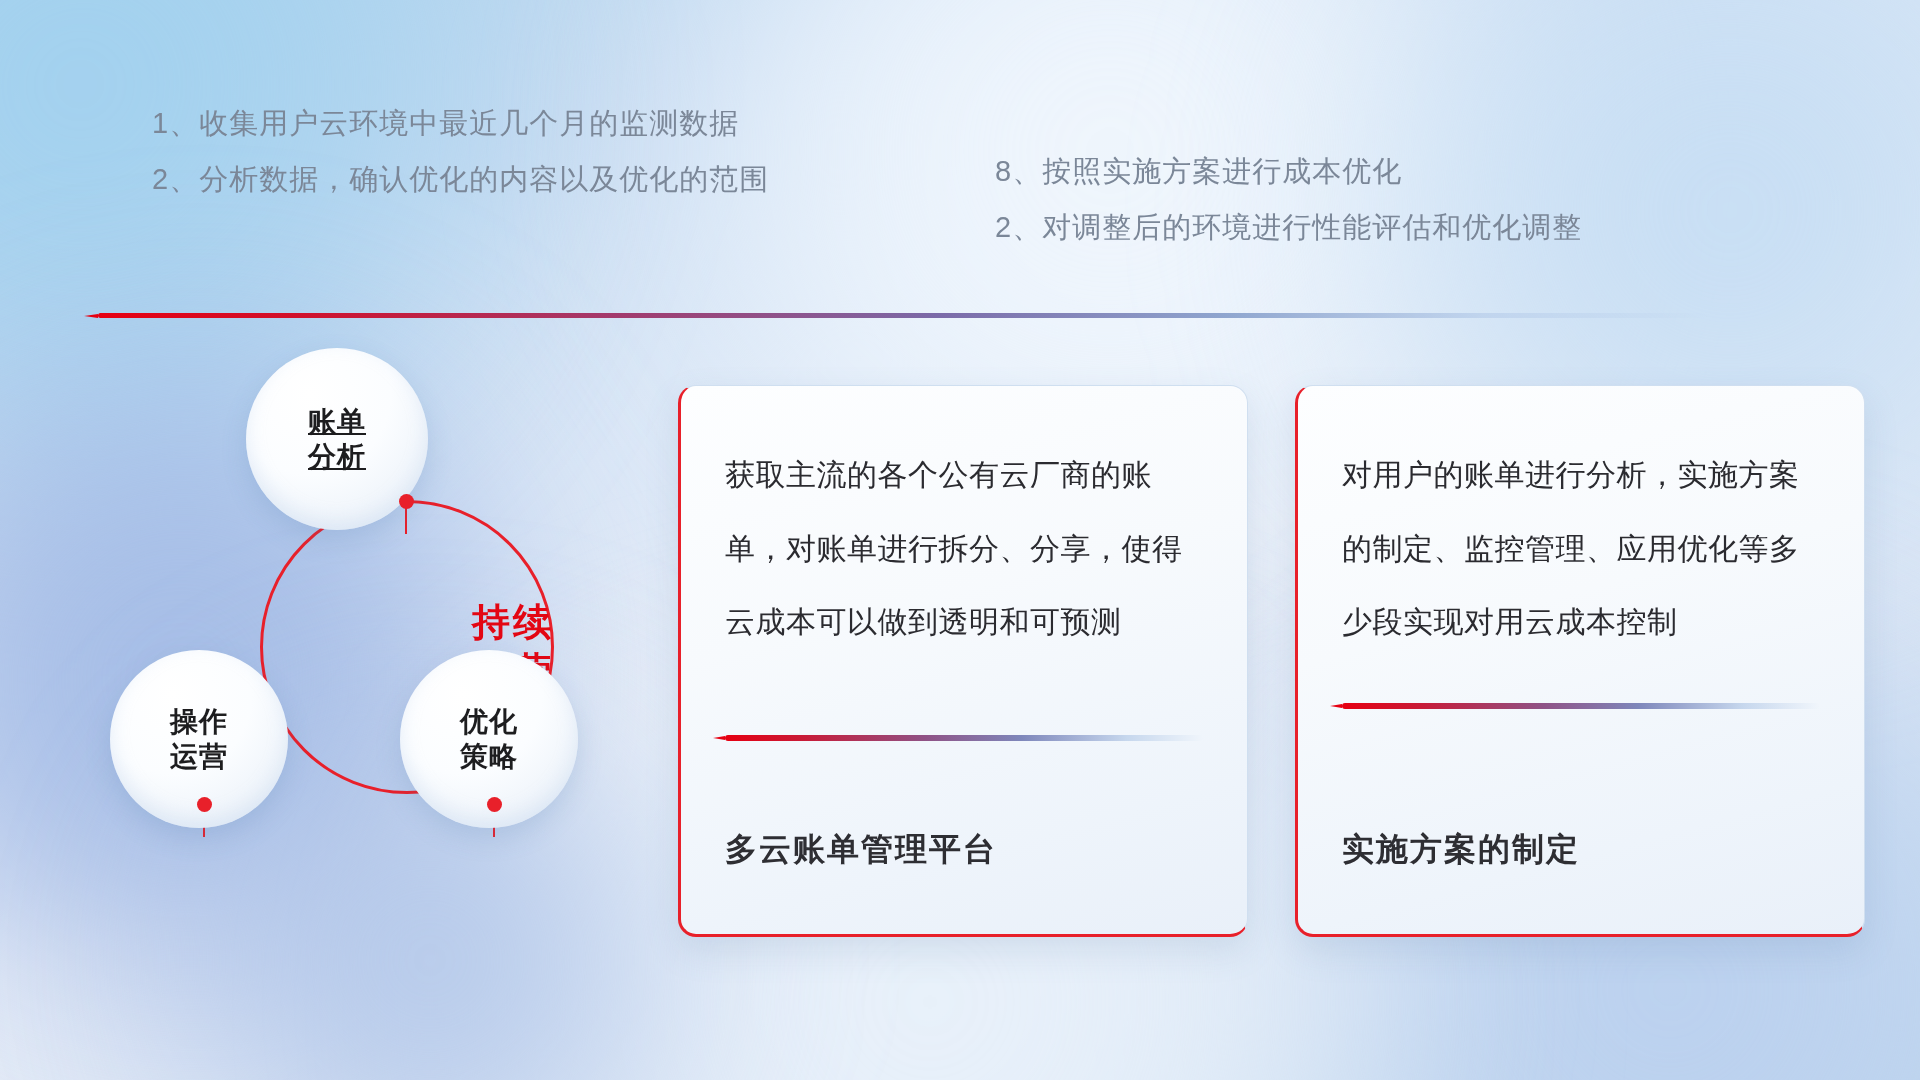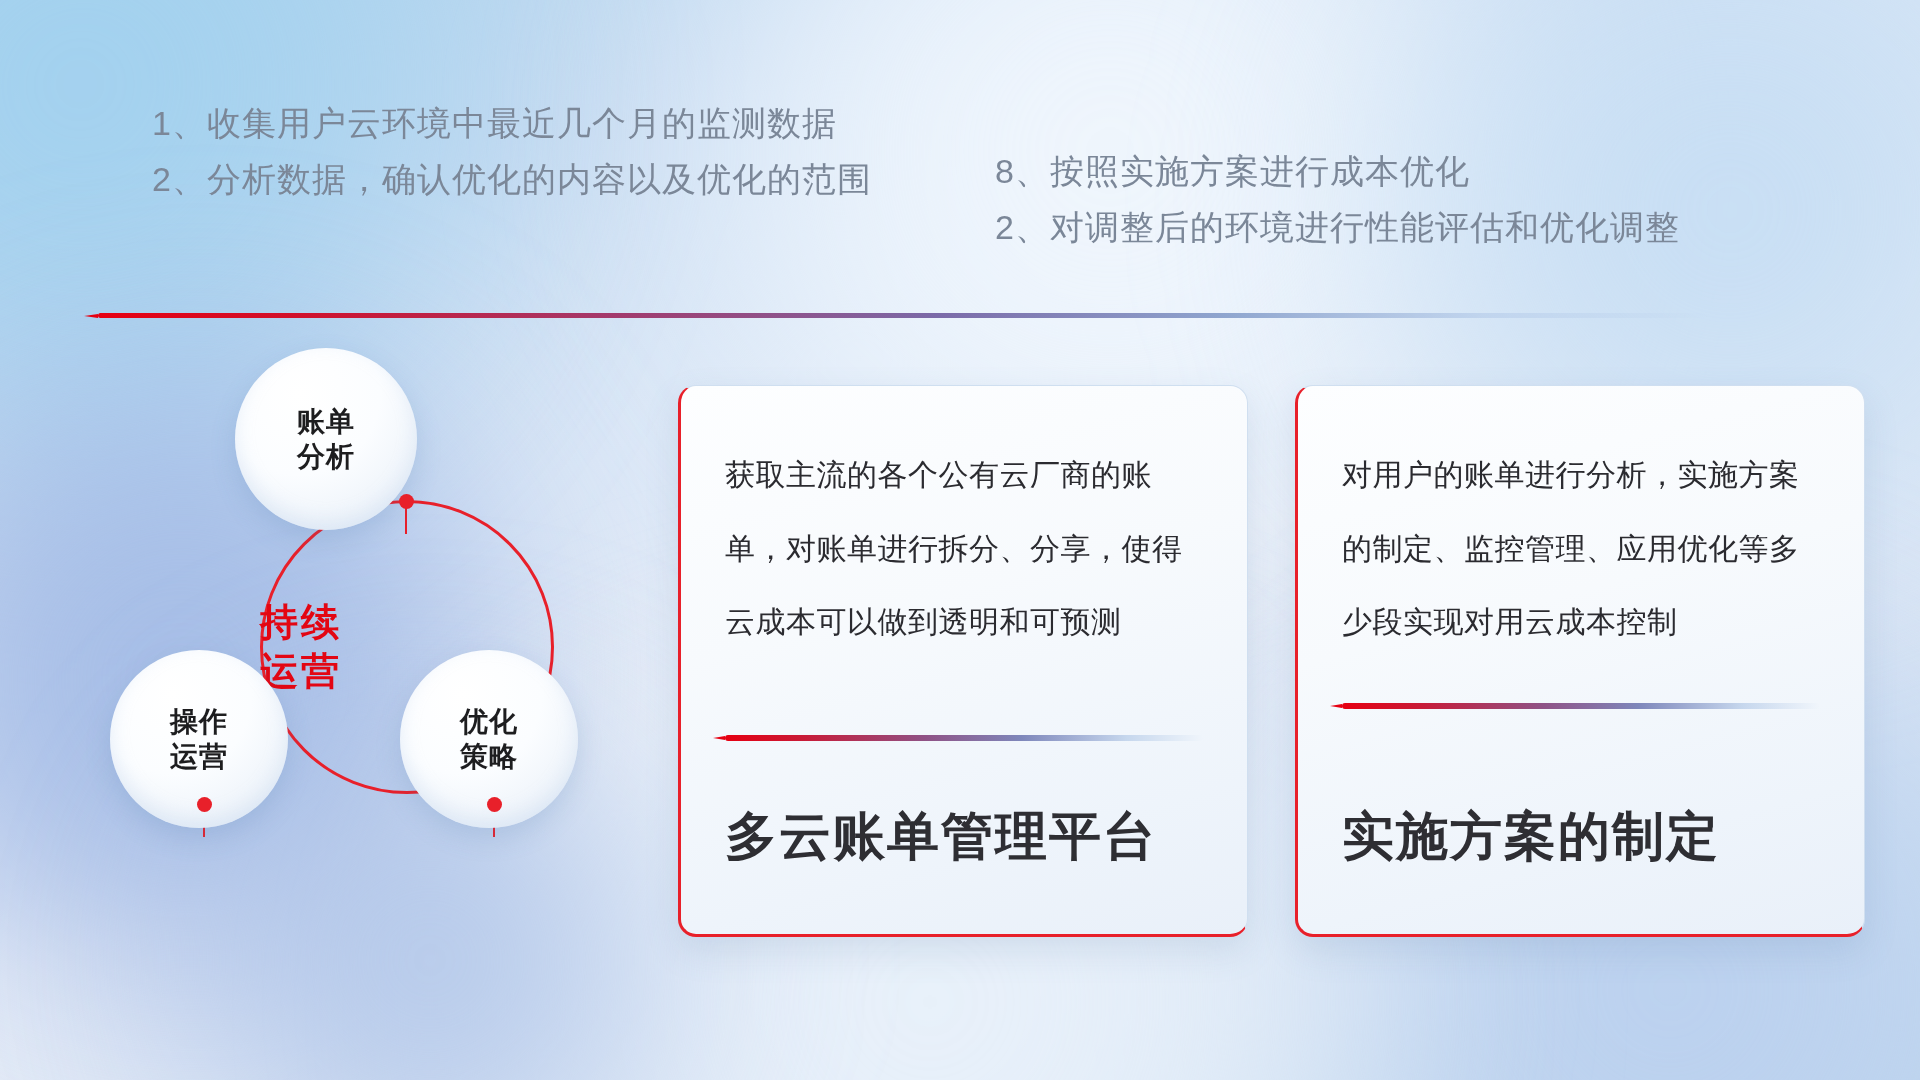--- a/index.html
+++ b/index.html
@@ -30,21 +30,21 @@
     background:radial-gradient(circle at 50% 50%, #b9cfee 0%, rgba(185,207,238,.55) 48%, rgba(185,207,238,0) 76%); }
   .blob-f{ left:330px; bottom:-340px; width:1200px; height:760px;
     background:radial-gradient(circle at 50% 45%, #e9f1fa 0%, rgba(233,241,250,.7) 42%, rgba(233,241,250,0) 74%); }
   .blob-g{ left:120px; top:700px; width:620px; height:520px;
     background:radial-gradient(circle at 50% 50%, #aec4e8 0%, rgba(174,196,232,.5) 48%, rgba(174,196,232,0) 76%); }
 
   
   .steps-left{ position:absolute; left:152px; top:95px; width:780px; }
   .steps-right{ position:absolute; left:995px; top:143px; width:820px; }
   .step{
-    font-size:34px; line-height:56px; color:#7b8798;
+    font-size:29px; line-height:56px; color:#7b8798;
     letter-spacing:1px; white-space:nowrap;
   }
 
   
   .top-rule{
     position:absolute; left:98px; top:313px; width:1612px; height:5px;
     background:linear-gradient(90deg,#e60012 0%,#d2102a 12%,#a33a6c 32%,#7b6aa8 52%,#8fa6cf 70%,rgba(176,199,231,.55) 86%,rgba(200,218,240,0) 100%);
     border-radius:3px;
   }
   .top-rule::before{
@@ -62,36 +62,36 @@
   .bubble{
     position:absolute; border-radius:50%;
     background:
       radial-gradient(circle at 35% 25%, #ffffff 0%, #fbfdff 45%, #edf3fa 78%, #e3ecf7 100%);
     box-shadow:0 10px 26px rgba(80,120,170,.18), inset 0 -8px 18px rgba(190,210,235,.35);
     display:flex; align-items:center; justify-content:center;
     text-align:center;
     color:#1d1d1f; font-weight:bold; font-size:28px; line-height:1.26;
     letter-spacing:1px;
   }
-  .bubble.top{ left:125px; top:0px; width:182px; height:182px; }
+  .bubble.top{ left:136px; top:0px; width:182px; height:182px;text-decoration:underline; }
   .bubble.bl{ left:0px; top:302px; width:178px; height:178px; }
   .bubble.br{ left:290px; top:302px; width:178px; height:178px;text-align:right; }
 
   .dot{ position:absolute; width:15px; height:15px; border-radius:50%; background:#e8202a; }
   .dot-stem{ position:absolute; width:2px; background:#e8202a; }
   .d-top{ left:289px; top:146px; }
   .s-top{ left:295px; top:160px; height:26px; }
   .d-bl{ left:87px;  top:449px; }
   .s-bl{ left:93px;  top:463px; height:26px; }
   .d-br{ left:377px; top:449px; }
   .s-br{ left:383px; top:463px; height:26px; }
 
   .center-label{
     position:absolute; left:150px; top:152px; width:294px; height:294px;
-    display:flex; flex-direction:column; align-items:flex-start; justify-content:center;
+    display:flex; flex-direction:column; align-items:flex-end; justify-content:center;
     color:#e30613; font-weight:bold; font-size:38px; line-height:1.28;
     letter-spacing:3px;
   }
 
   
   .card{
     position:absolute; top:385px; width:570px; height:552px;
     border-radius:18px;
     background:linear-gradient(165deg,#fdfeff 0%,#f7fafd 40%,#eef4fb 78%,#e9f0f9 100%);
     border:1px solid rgba(206,222,240,.95);
@@ -111,21 +111,21 @@
     height:6px; margin:44px 0 0 0; border-radius:4px;
     background:linear-gradient(90deg,#e60012 0%,#c91a36 16%,#8f5286 42%,#7e87bb 62%,rgba(170,195,228,.6) 84%,rgba(205,222,242,0) 100%);
     position:relative;
   }
   .card-divider::before{
     content:""; position:absolute; left:-12px; top:1px;
     border-top:2px solid transparent; border-bottom:2px solid transparent;
     border-right:12px solid #e60012;
   }
   .card-title{
-    font-size:52px; font-weight:bold; color:#2e2e33;
+    font-size:32px; font-weight:bold; color:#2e2e33;
     letter-spacing:2px; margin-top:auto; padding-bottom:62px;
   }
 </style>
 </head>
 <body>
 
 <div class="bg-base"></div>
 <div class="bg-blob blob-a"></div>
 <div class="bg-blob blob-b"></div>
 <div class="bg-blob blob-c"></div>

